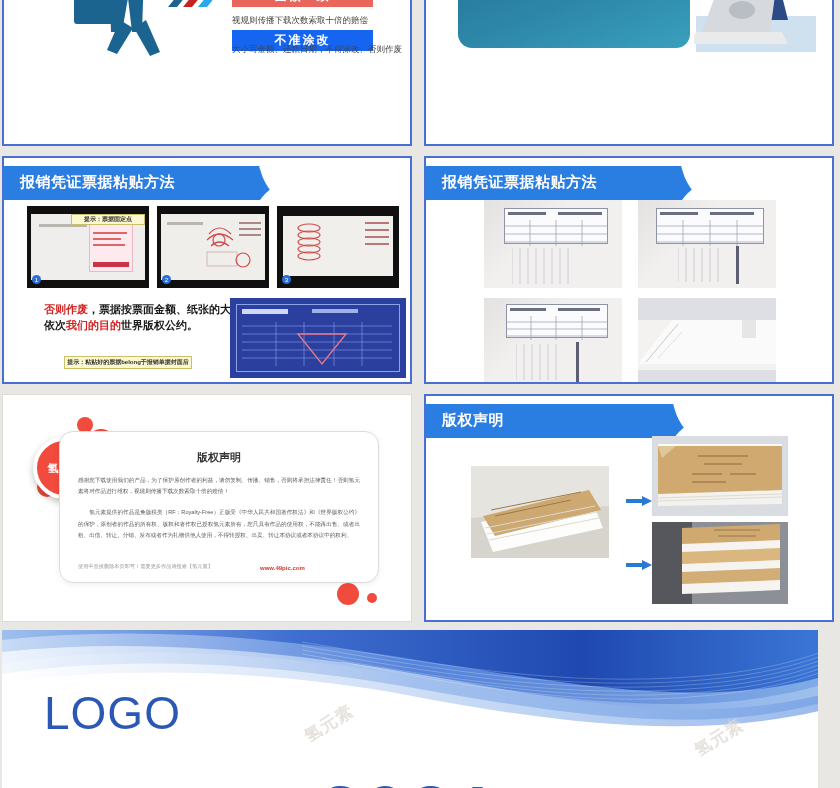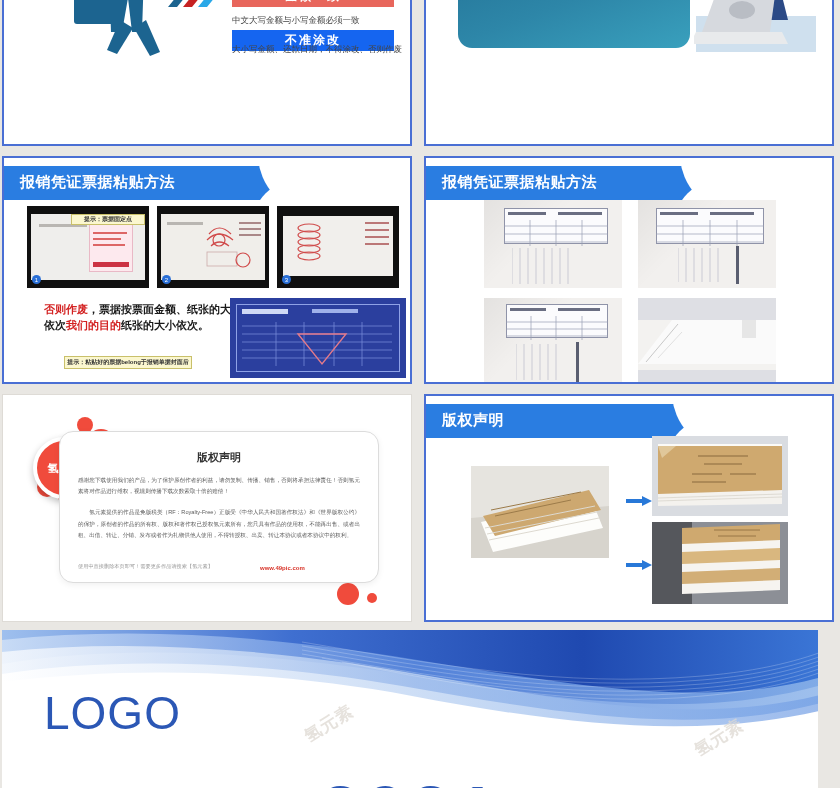--- a/index.html
+++ b/index.html
@@ -39,21 +39,21 @@
   .banner .btxt {
     position:absolute; left:16px; top:7px;
     color:#fff; font-size:15px; font-weight:bold; letter-spacing:.5px;
     white-space:nowrap;
   }
 
   
   .biz-fig { position:absolute; left:46px; top:-12px; width:180px; height:118px; }
 
   .pill {
-    position:absolute; left:0; width:162px; height:21px;
+    position:absolute; left:0; width:141px; height:21px;
     color:#fff; font-weight:bold; font-size:12px;
     display:flex; align-items:center; justify-content:center;
     letter-spacing:2px;
   }
   .pill.red  { background:#e8665c; }
   .pill.blue { background:#1565f0; }
   .cap { position:absolute; font-size:8.5px; color:#444; line-height:1.5; }
 
   
   .tealbox {
@@ -154,21 +154,21 @@
       </g>
       <g>
         <path d="M127 27 l13 16 -13 16 -9 0 13 -16 -13 -16z" fill="#1c6490"></path>
         <path d="M142 27 l13 16 -13 16 -9 0 13 -16 -13 -16z" fill="#c62222"></path>
         <path d="M157 27 l13 16 -13 16 -9 0 13 -16 -13 -16z" fill="#2aa8e8"></path>
       </g>
     </svg>
   </div>
 
   <div class="pill red" style="left:228px; top:26px;">金额一致</div>
-  <div class="cap" style="left:228px; top:54px; width:180px;">中文大写金额与小写金额必须一致</div>
+  <div class="cap" style="left:228px; top:54px; width:180px;">视规则传播下载次数索取十倍的赔偿</div>
 
   <div class="pill blue" style="left:228px; top:70px;">不准涂改</div>
   <div class="cap" style="left:228px; top:83px; width:180px;">大小写金额、还款日期，不得涂改、否则作废</div>
 </div>
 
 <div class="slide bordered r0 c1">
   <div class="tealbox">
 
     <div class="li">原始票据必须按不同类别，分门别类进行粘贴，不得混合粘贴，票据有金额的一面朝上。</div>
   </div>
@@ -246,21 +246,21 @@
       </g>
     </svg>
     <div style="position:absolute;right:10px;top:16px;width:24px;height:2px;background:#b77;"></div>
     <div style="position:absolute;right:10px;top:23px;width:24px;height:2px;background:#b77;"></div>
     <div style="position:absolute;right:10px;top:30px;width:24px;height:2px;background:#b77;"></div>
     <div style="position:absolute;right:10px;top:37px;width:24px;height:2px;background:#b77;"></div>
     <div class="num-badge">3</div>
   </div>
 
   <div class="bodytxt" style="left:40px; top:144px; width:200px;">
-    <span class="redtxt">否则作废</span><span>，票据按票面金额、纸张的大小依次</span><span class="redtxt">我们的目的</span><span>纸张的大小依次。</span>
+    <span class="redtxt">否则作废</span><span>，票据按票面金额、纸张的大小依次</span><span class="redtxt">我们的目的</span><span>世界版权公约。</span>
   </div>
 
   <div class="tip" style="left:60px; top:198px; width:128px; height:13px;">提示：粘贴好的票据belong于报销单据封面后</div>
 
   <div class="photo" style="left:226px; top:140px; width:176px; height:80px; background:#2b3f9e;">
     <div style="position:absolute;left:6px;top:6px;right:6px;bottom:6px;border:1px solid #8fa2e6;"></div>
     <div style="position:absolute;left:12px;top:11px;width:46px;height:5px;background:#cfd9f5;"></div>
     <div style="position:absolute;left:82px;top:11px;width:46px;height:4px;background:#9fb1ea;"></div>
     <svg style="position:absolute;left:12px;top:22px;" width="150" height="50" viewBox="0 0 150 50">
       <g stroke="#7b8fdd" stroke-width=".7" fill="none">

